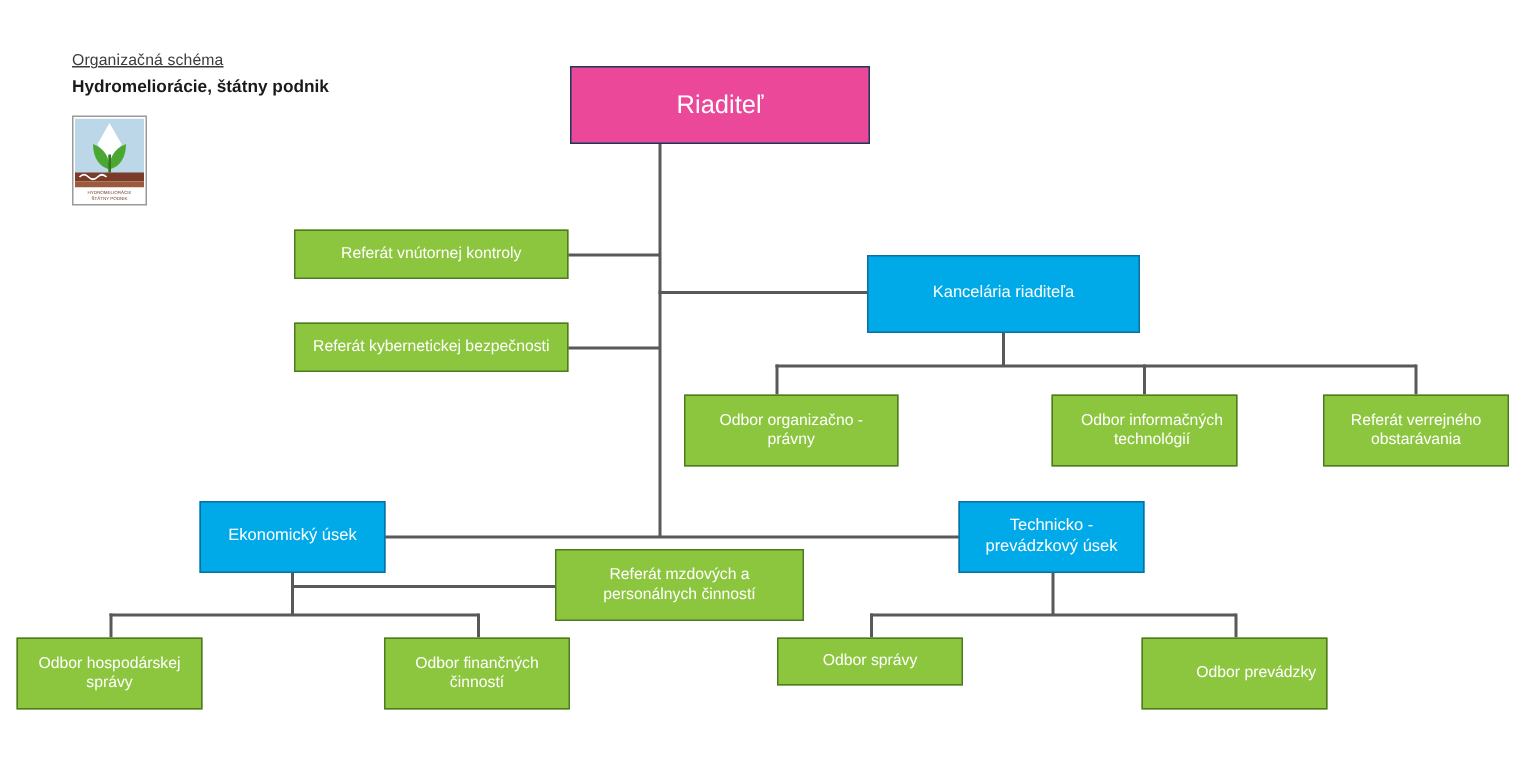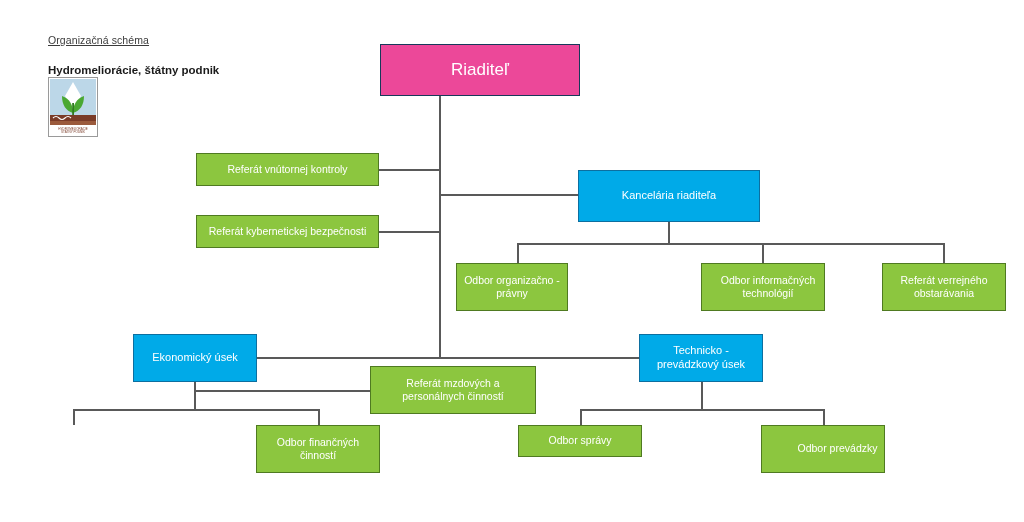--- a/index.html
+++ b/index.html
@@ -32,21 +32,21 @@
     text-decoration: underline;
     letter-spacing: 0.1px;
     line-height: 14px;
     white-space: nowrap;
   }
   .header-title {
     font-size: 11.5px;
     font-weight: bold;
     color: #1a1a1a;
     line-height: 15px;
-    margin-top: 16px;
+    margin-top: 4px;
     white-space: nowrap;
   }
   .logo-box {
     position: absolute;
     left: 48px;
     top: 77px;
     width: 50px;
     height: 60px;
     border: 1px solid #9a9a9a;
     background: #ffffff;
@@ -159,40 +159,43 @@
   </div>
 
   <div class="node dept" style="left:196px; top:215px; width:183px; height:33px;">
     <span class="node-label">Referát kybernetickej bezpečnosti</span>
   </div>
 
   <div class="node unit" style="left:578px; top:170px; width:182px; height:52px;">
     <span class="node-label">Kancelária riaditeľa</span>
   </div>
 
-  <div class="node dept" style="left:456px; top:263px; width:112px; height:48px;">
+  <div class="node dept" style="left:456px; top:263px; width:143px; height:48px;">
     <span class="node-label">Odbor organizačno - právny</span>
   </div>
 
   <div class="node dept" style="left:701px; top:263px; width:124px; height:48px;padding-left:16px;">
     <span class="node-label">Odbor informačných technológií</span>
   </div>
 
   <div class="node dept" style="left:882px; top:263px; width:124px; height:48px;">
     <span class="node-label">Referát verrejného obstarávania</span>
   </div>
 
   <div class="node unit" style="left:133px; top:334px; width:124px; height:48px;">
     <span class="node-label">Ekonomický úsek</span>
   </div>
 
   <div class="node dept" style="left:370px; top:366px; width:166px; height:48px;">
     <span class="node-label">Referát mzdových a personálnych činností</span>
   </div>
 
+  <div class="node dept" style="left:11px; top:425px; width:124px; height:48px;">
+    <span class="node-label">Odbor hospodárskej správy</span>
+  </div>
 
   <div class="node dept" style="left:256px; top:425px; width:124px; height:48px;">
     <span class="node-label">Odbor finančných činností</span>
   </div>
 
   <div class="node unit" style="left:639px; top:334px; width:124px; height:48px;">
     <span class="node-label">Technicko - prevádzkový úsek</span>
   </div>
 
   <div class="node dept" style="left:518px; top:425px; width:124px; height:32px;">

